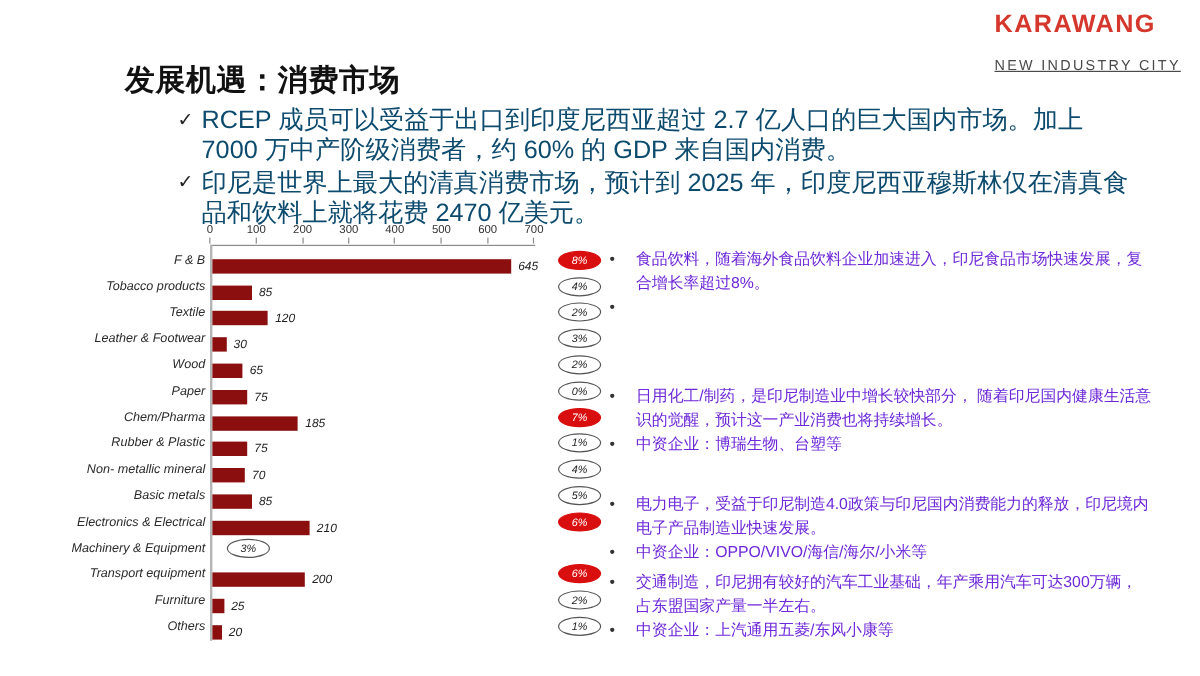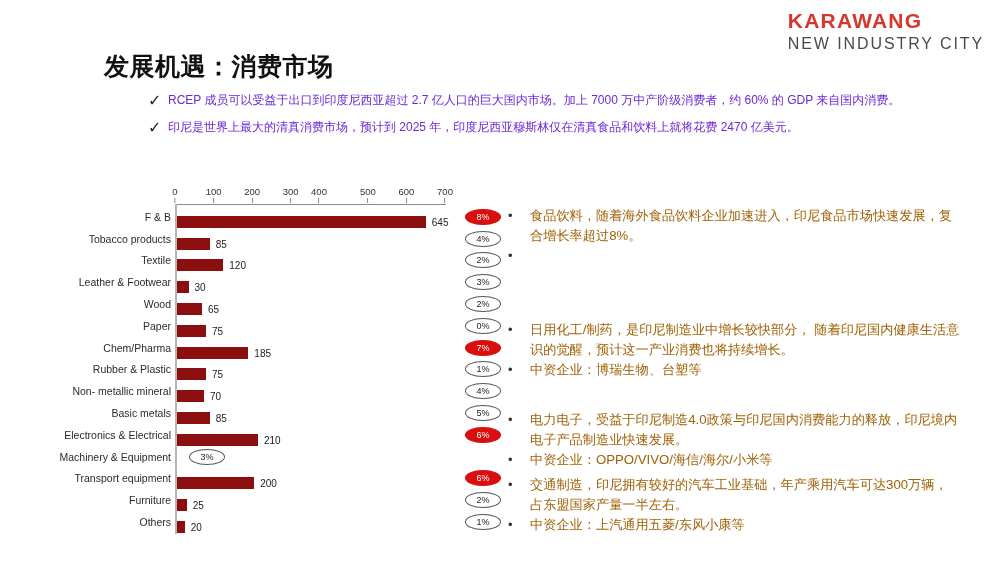--- a/index.html
+++ b/index.html
@@ -24,24 +24,25 @@
     text-align: left;
     line-height: 1;
   }
   .logo-main {
     font-size: 21px;
     font-weight: bold;
     letter-spacing: 1.2px;
     color: #D5372C;
   }
   .logo-sub {
-    font-size: 16px;
+    font-size: 12px;
     letter-spacing: 1.9px;
     color: #4a4a4a;
-    margin-top: 5px;
+    margin-top: 17px;
+    text-decoration: underline;
   }
 
   
   .page-title {
     position: absolute;
     left: 104px;
     top: 50px;
     font-size: 25px;
     font-weight: bold;
     color: #111111;
@@ -61,23 +62,23 @@
     margin-bottom: 2px;
   }
   .check-icon {
     flex: 0 0 auto;
     width: 20px;
     font-size: 16px;
     line-height: 25px;
     color: #222;
   }
   .intro-text {
-    font-size: 12px;
+    font-size: 21px;
     line-height: 25px;
-    color: #6d28d9;
+    color: #0c4a6e;
   }
 
   
   .chart {
     position: absolute;
     left: 55px;
     top: 186px;
     width: 455px;
     height: 355px;
   }
@@ -118,20 +119,21 @@
     width: 1.5px;
     height: 330px;
     background: #b5b5b5;
   }
 
   .rows {
     position: absolute;
     left: 0;
     top: 20px;
     width: 455px;
+    font-style: italic;
   }
   .row {
     display: flex;
     align-items: center;
     height: 21.8px;
   }
   .row-label {
     flex: 0 0 116px;
     text-align: right;
     padding-right: 6px;
@@ -202,21 +204,21 @@
     flex: 0 0 auto;
     width: 22px;
     font-size: 13px;
     line-height: 20px;
     color: #333;
     text-align: left;
   }
   .note-text {
     font-size: 13.2px;
     line-height: 20px;
-    color: #a16207;
+    color: #6d28d9;
   }
 </style>
 </head>
 <body>
 
 <div class="logo">
   <div class="logo-main">KARAWANG</div>
   <div class="logo-sub">NEW INDUSTRY CITY</div>
 </div>
 
@@ -232,21 +234,21 @@
       <span class="intro-text">印尼是世界上最大的清真消费市场，预计到 2025 年，印度尼西亚穆斯林仅在清真食品和饮料上就将花费 2470 亿美元。</span>
     </div>
   </div>
 
 <div class="chart">
   <div class="chart-axis" id="axis-ticks">
       <div class="axis-tick" style="left: 0px;">0<span class="tickmark"></span></div>
       <div class="axis-tick" style="left: 38.5714px;">100<span class="tickmark"></span></div>
       <div class="axis-tick" style="left: 77.1429px;">200<span class="tickmark"></span></div>
       <div class="axis-tick" style="left: 115.714px;">300<span class="tickmark"></span></div>
-      <div class="axis-tick" style="left: 144px;">400<span class="tickmark"></span></div>
+      <div class="axis-tick" style="left: 154px;">400<span class="tickmark"></span></div>
       <div class="axis-tick" style="left: 192.857px;">500<span class="tickmark"></span></div>
       <div class="axis-tick" style="left: 231.429px;">600<span class="tickmark"></span></div>
       <div class="axis-tick" style="left: 270px;">700<span class="tickmark"></span></div>
     </div>
   <div class="axis-line"></div>
   <div class="axis-vline"></div>
   <div class="rows" id="chart-rows">
       <div class="row">
         <div class="row-label">F &amp; B</div>
         <div class="row-barwrap">

